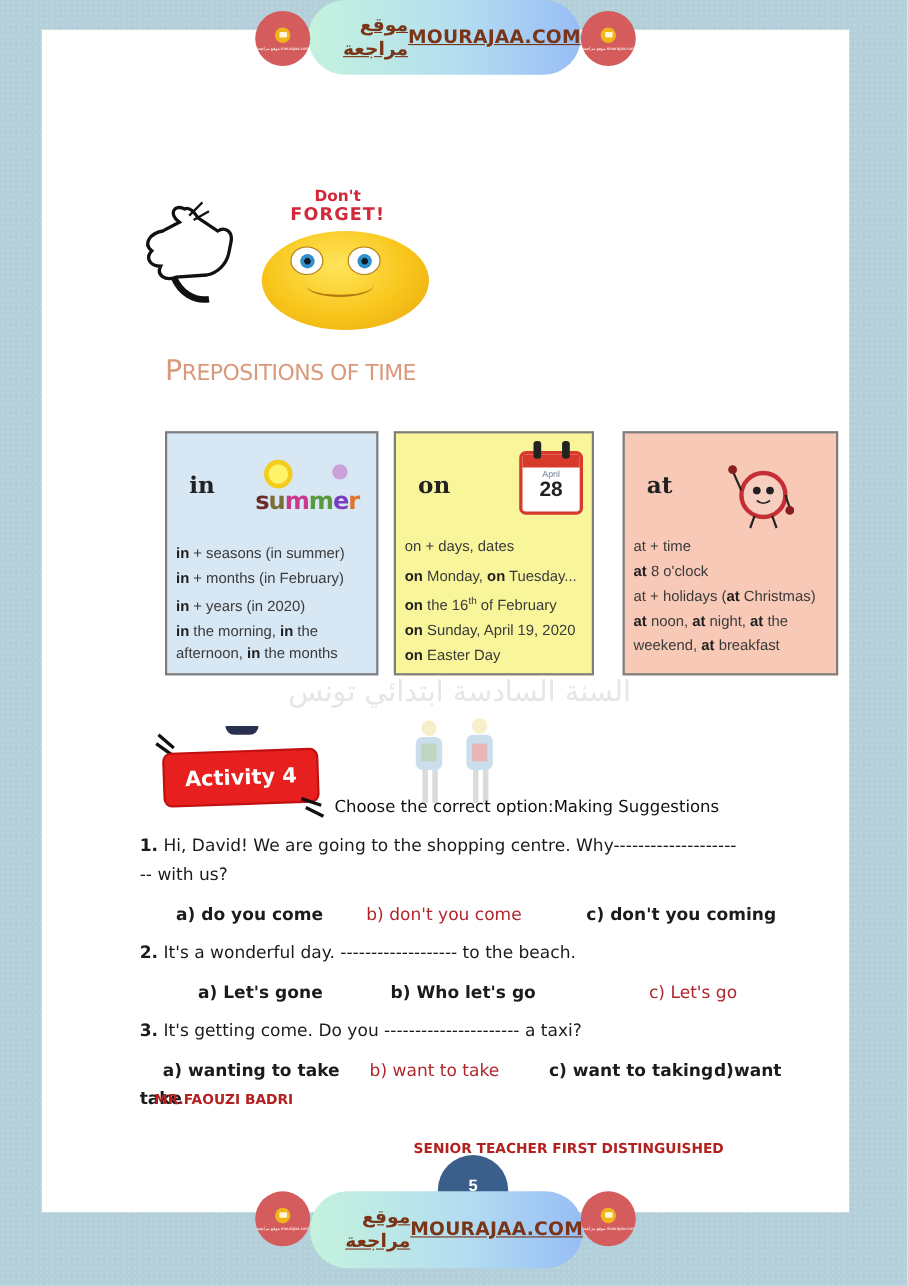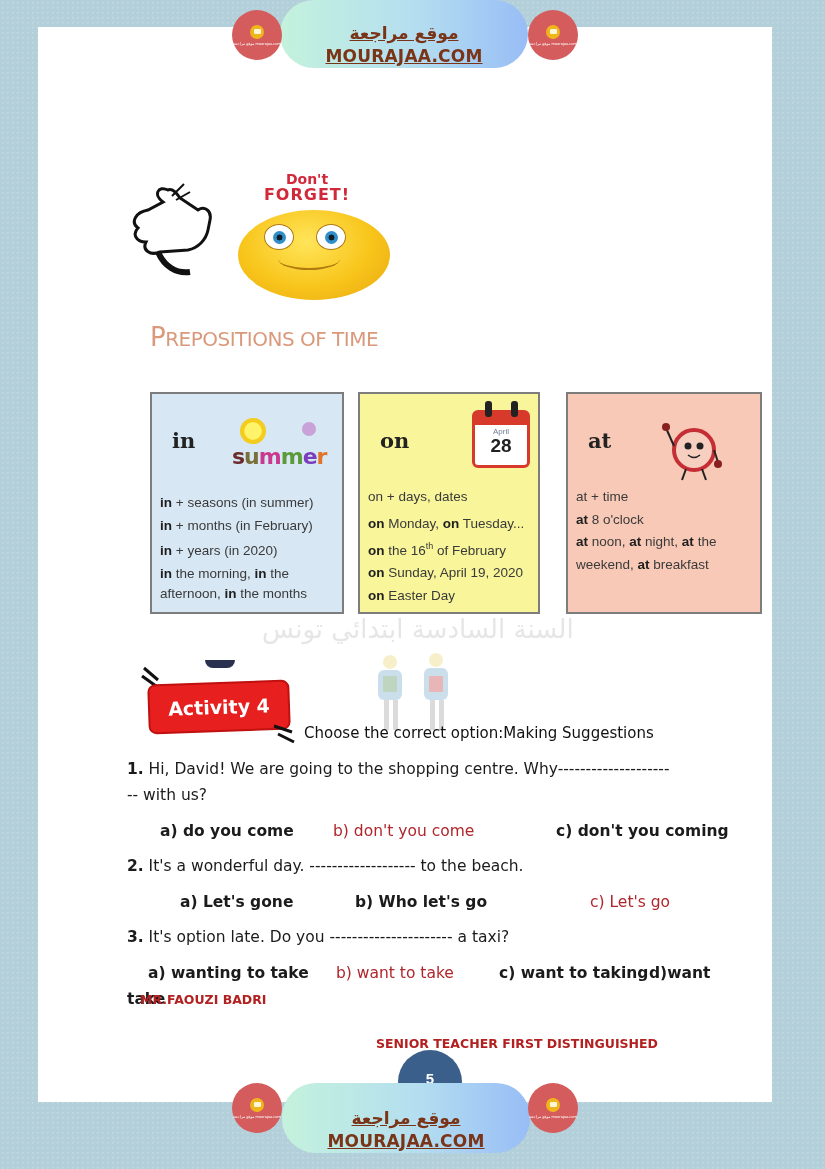--- a/index.html
+++ b/index.html
@@ -13,21 +13,21 @@
   }
   .page {
     position: absolute; left: 38px; top: 27px; width: 734px; height: 1075px;
     background: #ffffff;
   }
   
   .banner {
     position: absolute; left: 280px; width: 248px; height: 68px;
     border-radius: 34px;
     background: linear-gradient(90deg, #c4f2dc 0%, #b4def0 55%, #98bdf6 100%);
-    display: flex; flex-direction: column; align-items: center; justify-content: flex-end;
+    display: flex; flex-direction: row; align-items: center; justify-content: center;
     z-index: 5;
   }
   .banner.top { top: 0px; }
   .banner.bottom { top: 1083px; left: 282px; width: 248px; height: 70px; }
   .banner .ar {
     font-family: "DejaVu Sans", sans-serif; font-weight: bold; font-size: 17px;
     color: #7a3418; text-decoration: underline; line-height: 22px; direction: rtl;
   }
   .banner .en {
     font-family: "DejaVu Sans", sans-serif; font-weight: bold; font-size: 17px;
@@ -239,20 +239,21 @@
     <path d="M28 33 Q34 38 40 33" stroke="#222" fill="none" stroke-width="1.5"></path>
     <path d="M14 24 L6 6" stroke="#222" stroke-width="2"></path>
       <circle cx="6" cy="5" r="4" fill="#8a1f1f"></circle>
     <path d="M54 28 L58 40" stroke="#222" stroke-width="2"></path>
       <circle cx="58" cy="42" r="4" fill="#8a1f1f"></circle>
     <path d="M26 47 L22 58 M42 47 L46 58" stroke="#222" stroke-width="2"></path>
   </svg>
   <div class="lines">
     <div><span>at + time</span></div>
     <div><b>at</b><span> 8 o'clock</span></div>
+    <div><span>at + holidays (</span><b>at</b><span> Christmas)</span></div>
     <div><b>at</b><span> noon, </span><b>at</b><span> night, </span><b>at</b><span> the</span></div>
     <div><span>weekend, </span><b>at</b><span> breakfast</span></div>
   </div>
 </div>
 
 <div class="abs arabic-wm">السنة السادسة ابتدائي تونس</div>
 <svg class="abs kids" viewBox="0 0 96 84">
   <rect x="10" y="20" width="24" height="30" rx="6" fill="#6aa3c9"></rect>
     <rect x="15" y="26" width="14" height="16" fill="#4a8a4a"></rect>
   <rect x="56" y="18" width="24" height="32" rx="6" fill="#6aa3c9"></rect>
@@ -274,31 +275,31 @@
   <path d="M2 4 L20 10 M6 12 L22 20" stroke="#111" stroke-width="3"></path>
 </svg>
 <div class="abs instr">Choose the correct option:Making Suggestions</div>
 
 <div class="abs q" style="left:127px;top:760px;">
   <b>1.</b><span> Hi, David! We are going to the shopping centre. Why--------------------</span>
 </div>
 <div class="abs q" style="left:127px;top:786px;">-- with us?</div>
 <div class="abs opt" style="left:160px;top:822px;">a) do you come</div>
 <div class="abs opt correct" style="left:333px;top:822px;">b) don't you come</div>
-<div class="abs opt" style="left:533px;top:822px;margin-left:23px;">c) don't you coming</div>
+<div class="abs opt" style="left:533px;top:822px;">c) don't you coming</div>
 
 <div class="abs q" style="left:127px;top:857px;">
   <b>2.</b><span> It's a wonderful day. ------------------- to the beach.</span>
 </div>
 <div class="abs opt" style="left:180px;top:893px;">a) Let's gone</div>
 <div class="abs opt" style="left:355px;top:893px;">b) Who let's go</div>
 <div class="abs opt correct" style="left:558px;top:893px;margin-left:32px;">c) Let's go</div>
 
 <div class="abs q" style="left:127px;top:928px;">
-  <b>3.</b><span>  It's option late. Do you ---------------------- a taxi?</span>
+  <b>3.</b><span>  It's getting come. Do you ---------------------- a taxi?</span>
 </div>
 <div class="abs opt" style="left:148px;top:964px;">a) wanting to take</div>
 <div class="abs opt correct" style="left:336px;top:964px;">b) want to take</div>
 <div class="abs opt" style="left:499px;top:964px;">c) want to taking</div>
 <div class="abs opt" style="left:649px;top:964px;">d)want</div>
 <div class="abs opt" style="left:127px;top:990px;">take</div>
 
 <div class="abs footer-txt" style="left:127px;top:992px;margin-left:13px;">MR.FAOUZI BADRI</div>
 <div class="abs footer-txt" style="left:376px;top:1036px;">SENIOR TEACHER FIRST DISTINGUISHED</div>
 <div class="page-num">5</div>

